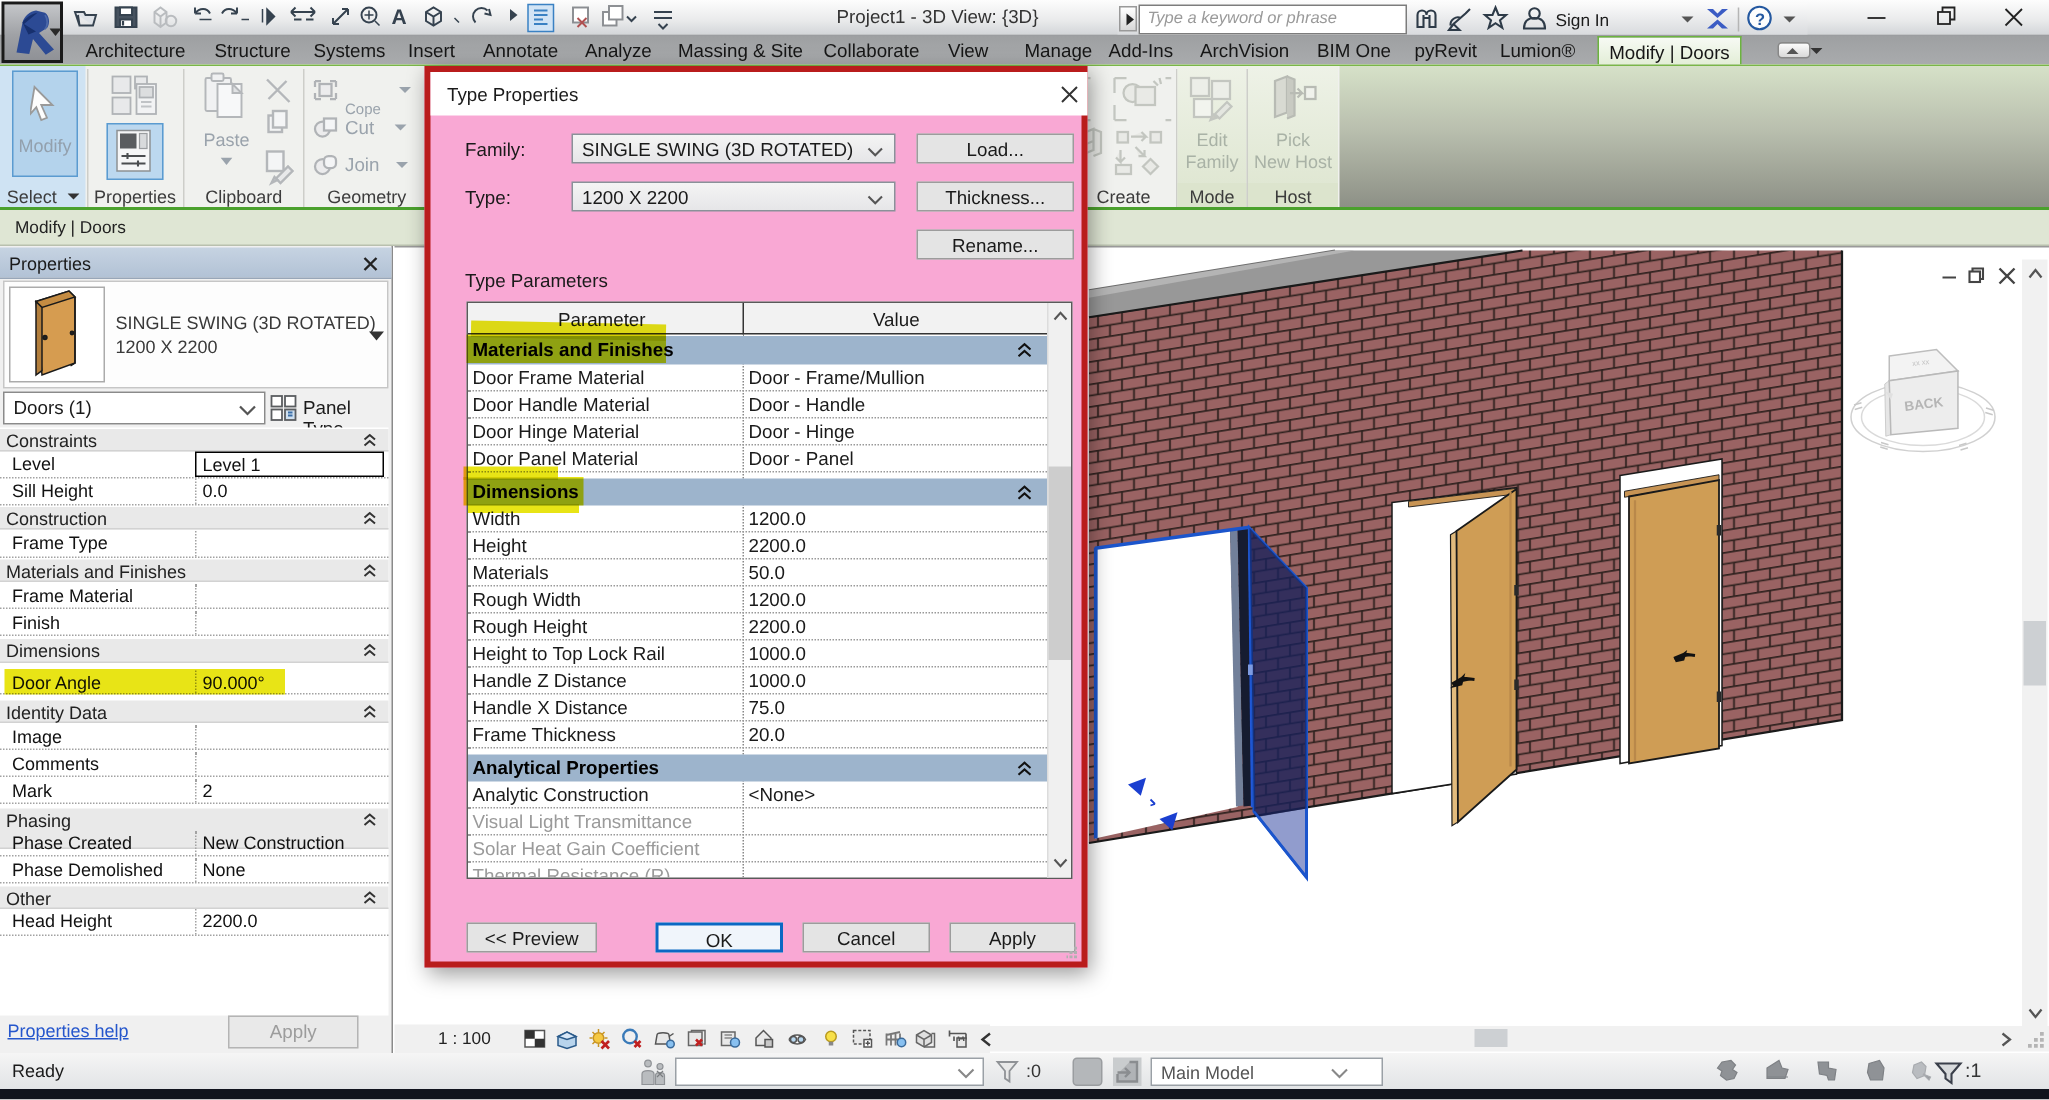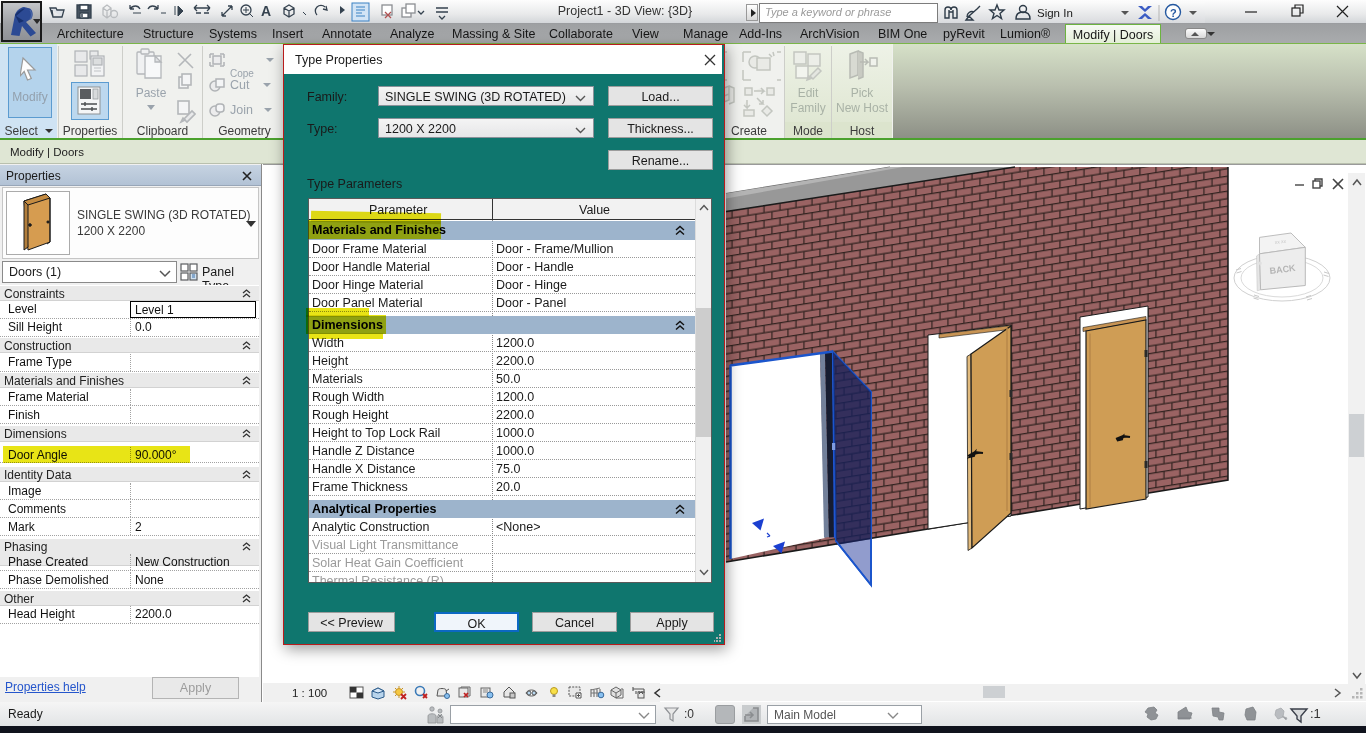--- a/index.html
+++ b/index.html
@@ -19,21 +19,21 @@
 #ribgrad{left:893px;top:0px;width:473px;height:94px;background:linear-gradient(#d6e1c8,#b9bfae 45%,#8d9086)}
 .panel-label{position:absolute;top:78px;height:16px;font-size:12px;color:#3c3c3c;text-align:center;padding-top:2px;width:100%}
 .psep{position:absolute;top:2px;width:1px;height:92px;background:#cdcec9}
 
 #optbar{left:0;top:140px;width:1366px;height:24px;background:#dfe6d4;border-bottom:1px solid #b9c0ae}
 
 #palette{left:0;top:164px;width:262px;height:538px;background:#f0f0f0;border-right:1px solid #8a8a8a}
 
 #canvas{left:263px;top:164px;width:1103px;height:538px;background:#fff;border-top:1px solid #9a9a9a}
 
-#dialog{left:283px;top:44px;width:442px;height:601px;background:#0f766e;border:1px solid #b91c1c;box-shadow:2px 4px 14px rgba(0,0,0,.4);z-index:20}
+#dialog{left:283px;top:44px;width:442px;height:601px;background:#f9a8d4;border:4px solid #b91c1c;box-shadow:2px 4px 14px rgba(0,0,0,.4);z-index:20}
 
 #viewctl{left:263px;top:683px;width:397px;height:19px;background:#f0f0f0}
 #statusbar{left:0;top:702px;width:1366px;height:24px;background:linear-gradient(#f5f5f5,#e2e4e6)}
 #darkstrip{left:0;top:726px;width:1366px;height:7px;background:#10131d}
 .yellow{position:absolute;background:#e8e416;mix-blend-mode:multiply}
 
 .dcombo{width:216px;height:20px;background:linear-gradient(#f4f4f4,#e6e6e8);border:1px solid #8a9199;font-size:12.5px;padding:3px 0 0 6px;white-space:nowrap;overflow:hidden}
 .dbtn{width:105px;height:20px;background:#e4e4e4;border:1px solid #9c9c9c;text-align:center;font-size:12.5px;padding-top:3px}
 .tgrp{left:0;width:386px;background:#9db4cc;font-size:12.5px;color:#000}
 .trow{left:0;width:386px;font-size:12.5px;border-bottom:1px dotted #999}

